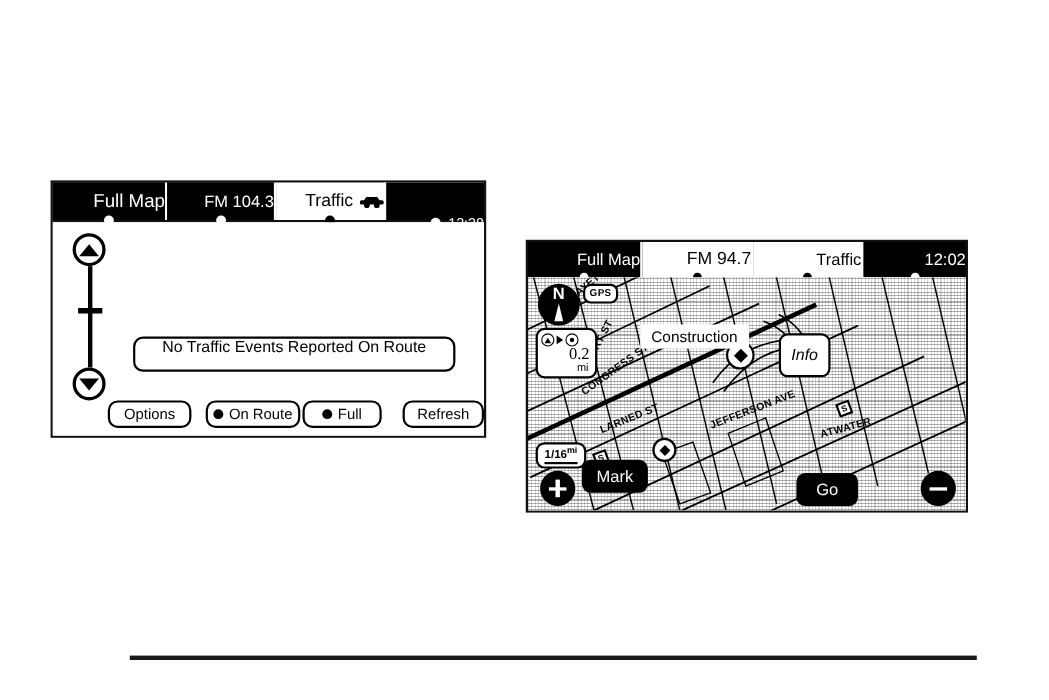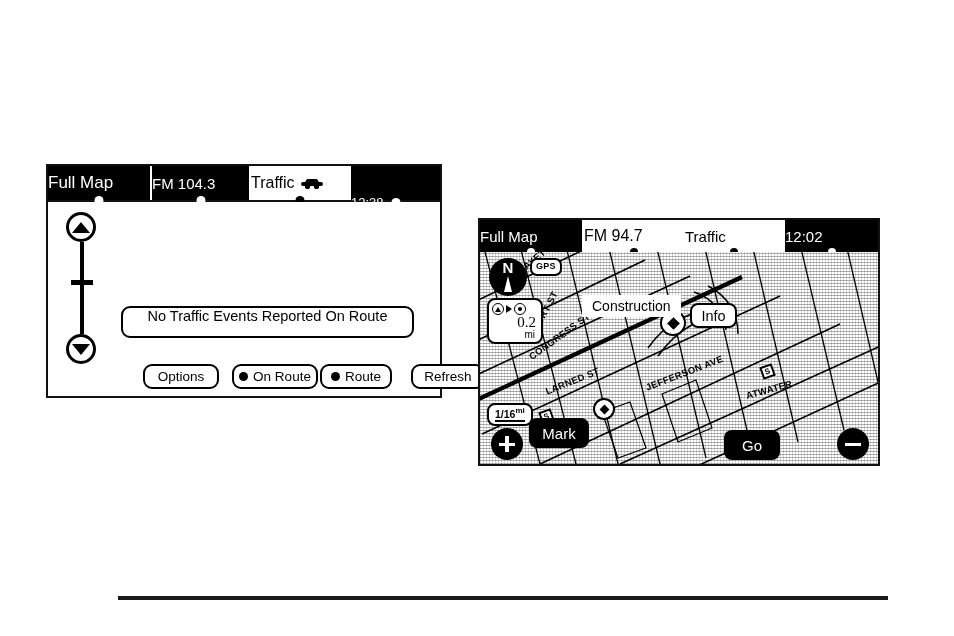--- a/index.html
+++ b/index.html
@@ -27,21 +27,21 @@
     display: flex;
     background: #000000;
     position: relative;
     box-sizing: border-box;
   }
   .tab {
     background: #000000;
     color: #ffffff;
     display: flex;
     align-items: center;
-    justify-content: flex-start;
+    justify-content: flex-end;
     gap: 6px;
     position: relative;
     box-sizing: border-box;
     border-right: 2px solid #ffffff;
     white-space: nowrap;
   }
   .tab:last-child { border-right: none; }
   .tab.active {
     background: #ffffff;
     color: #000000;
@@ -157,21 +157,20 @@
     height: 25px;
     box-sizing: border-box;
     display: flex;
     align-items: center;
     justify-content: center;
     gap: 5px;
     font-size: 13.5px;
     color: #000;
     white-space: nowrap;
     padding: 0 8px;
-    margin-left: 45px;
   }
   .bullet {
     width: 9px; height: 9px;
     border-radius: 50%;
     background: #000;
     flex: none;
   }
   #btn-options { left: 50px;  width: 76px; }
   #btn-onroute { left: 139px; width: 86px; }
   #btn-name    { left: 227px; width: 72px; }
@@ -331,23 +330,24 @@
     box-sizing: border-box;
     display: flex;
     flex-direction: column;
     align-items: center;
     justify-content: center;
     color: #000;
     z-index: 6;
     text-align: center;
   }
   #btn-info {
-    left: 210px; top: 51px;
-    width: 47px; height: 25px;
+    left: 228px; top: 51px;
+    width: 47px; height: 40px;
     font-size: 14.5px;
+    font-style: italic;
   }
   #btn-mapcoords {
     left: 304px; top: 43px;
     width: 81px; height: 34px;
     font-size: 12.5px;
     line-height: 14px;
   }
 
   .scale-pill {
     position: absolute;
@@ -514,21 +514,21 @@
     <div class="left-bottombar">
       <div class="pill" id="btn-options">
         <span>Options</span>
       </div>
       <div class="pill" id="btn-onroute">
         <span class="bullet"></span>
         <span>On Route</span>
       </div>
       <div class="pill" id="btn-name">
         <span class="bullet"></span>
-        <span>Route</span>
+        <span>Full</span>
       </div>
       <div class="pill" id="btn-refresh">
         <span>Refresh</span>
       </div>
     </div>
 
   </div>
 </div>
 
 <div class="screen" id="right-screen">

